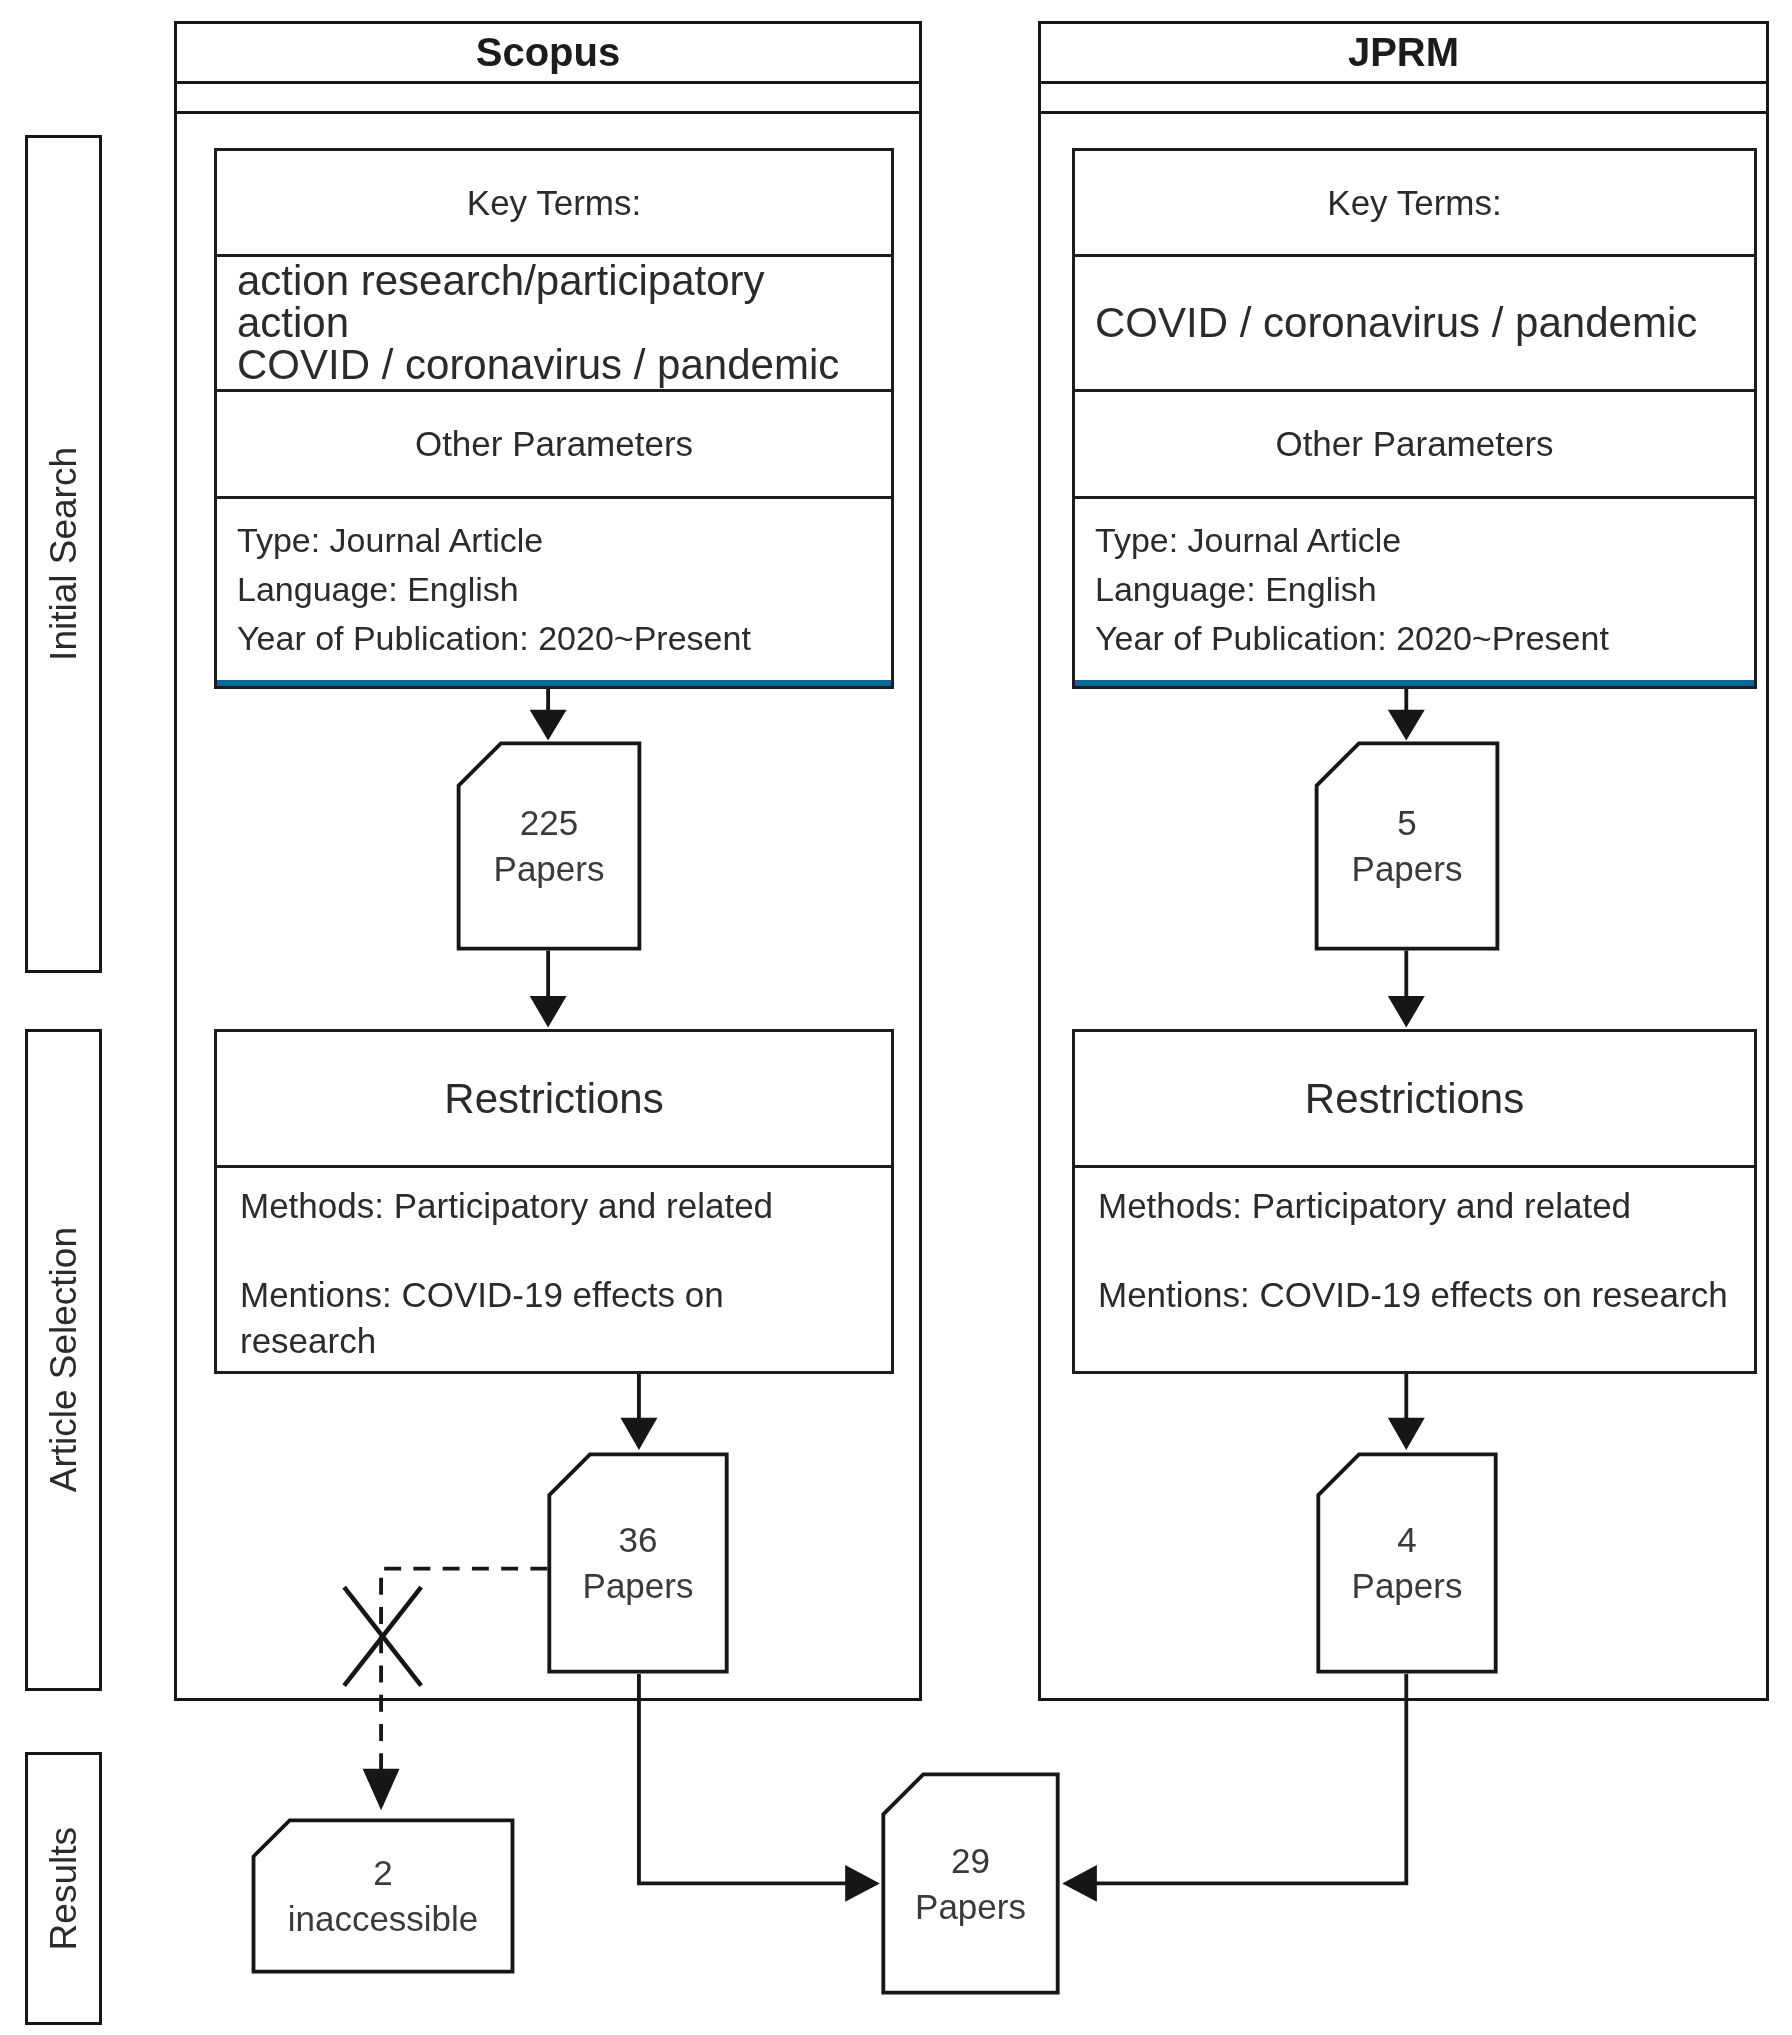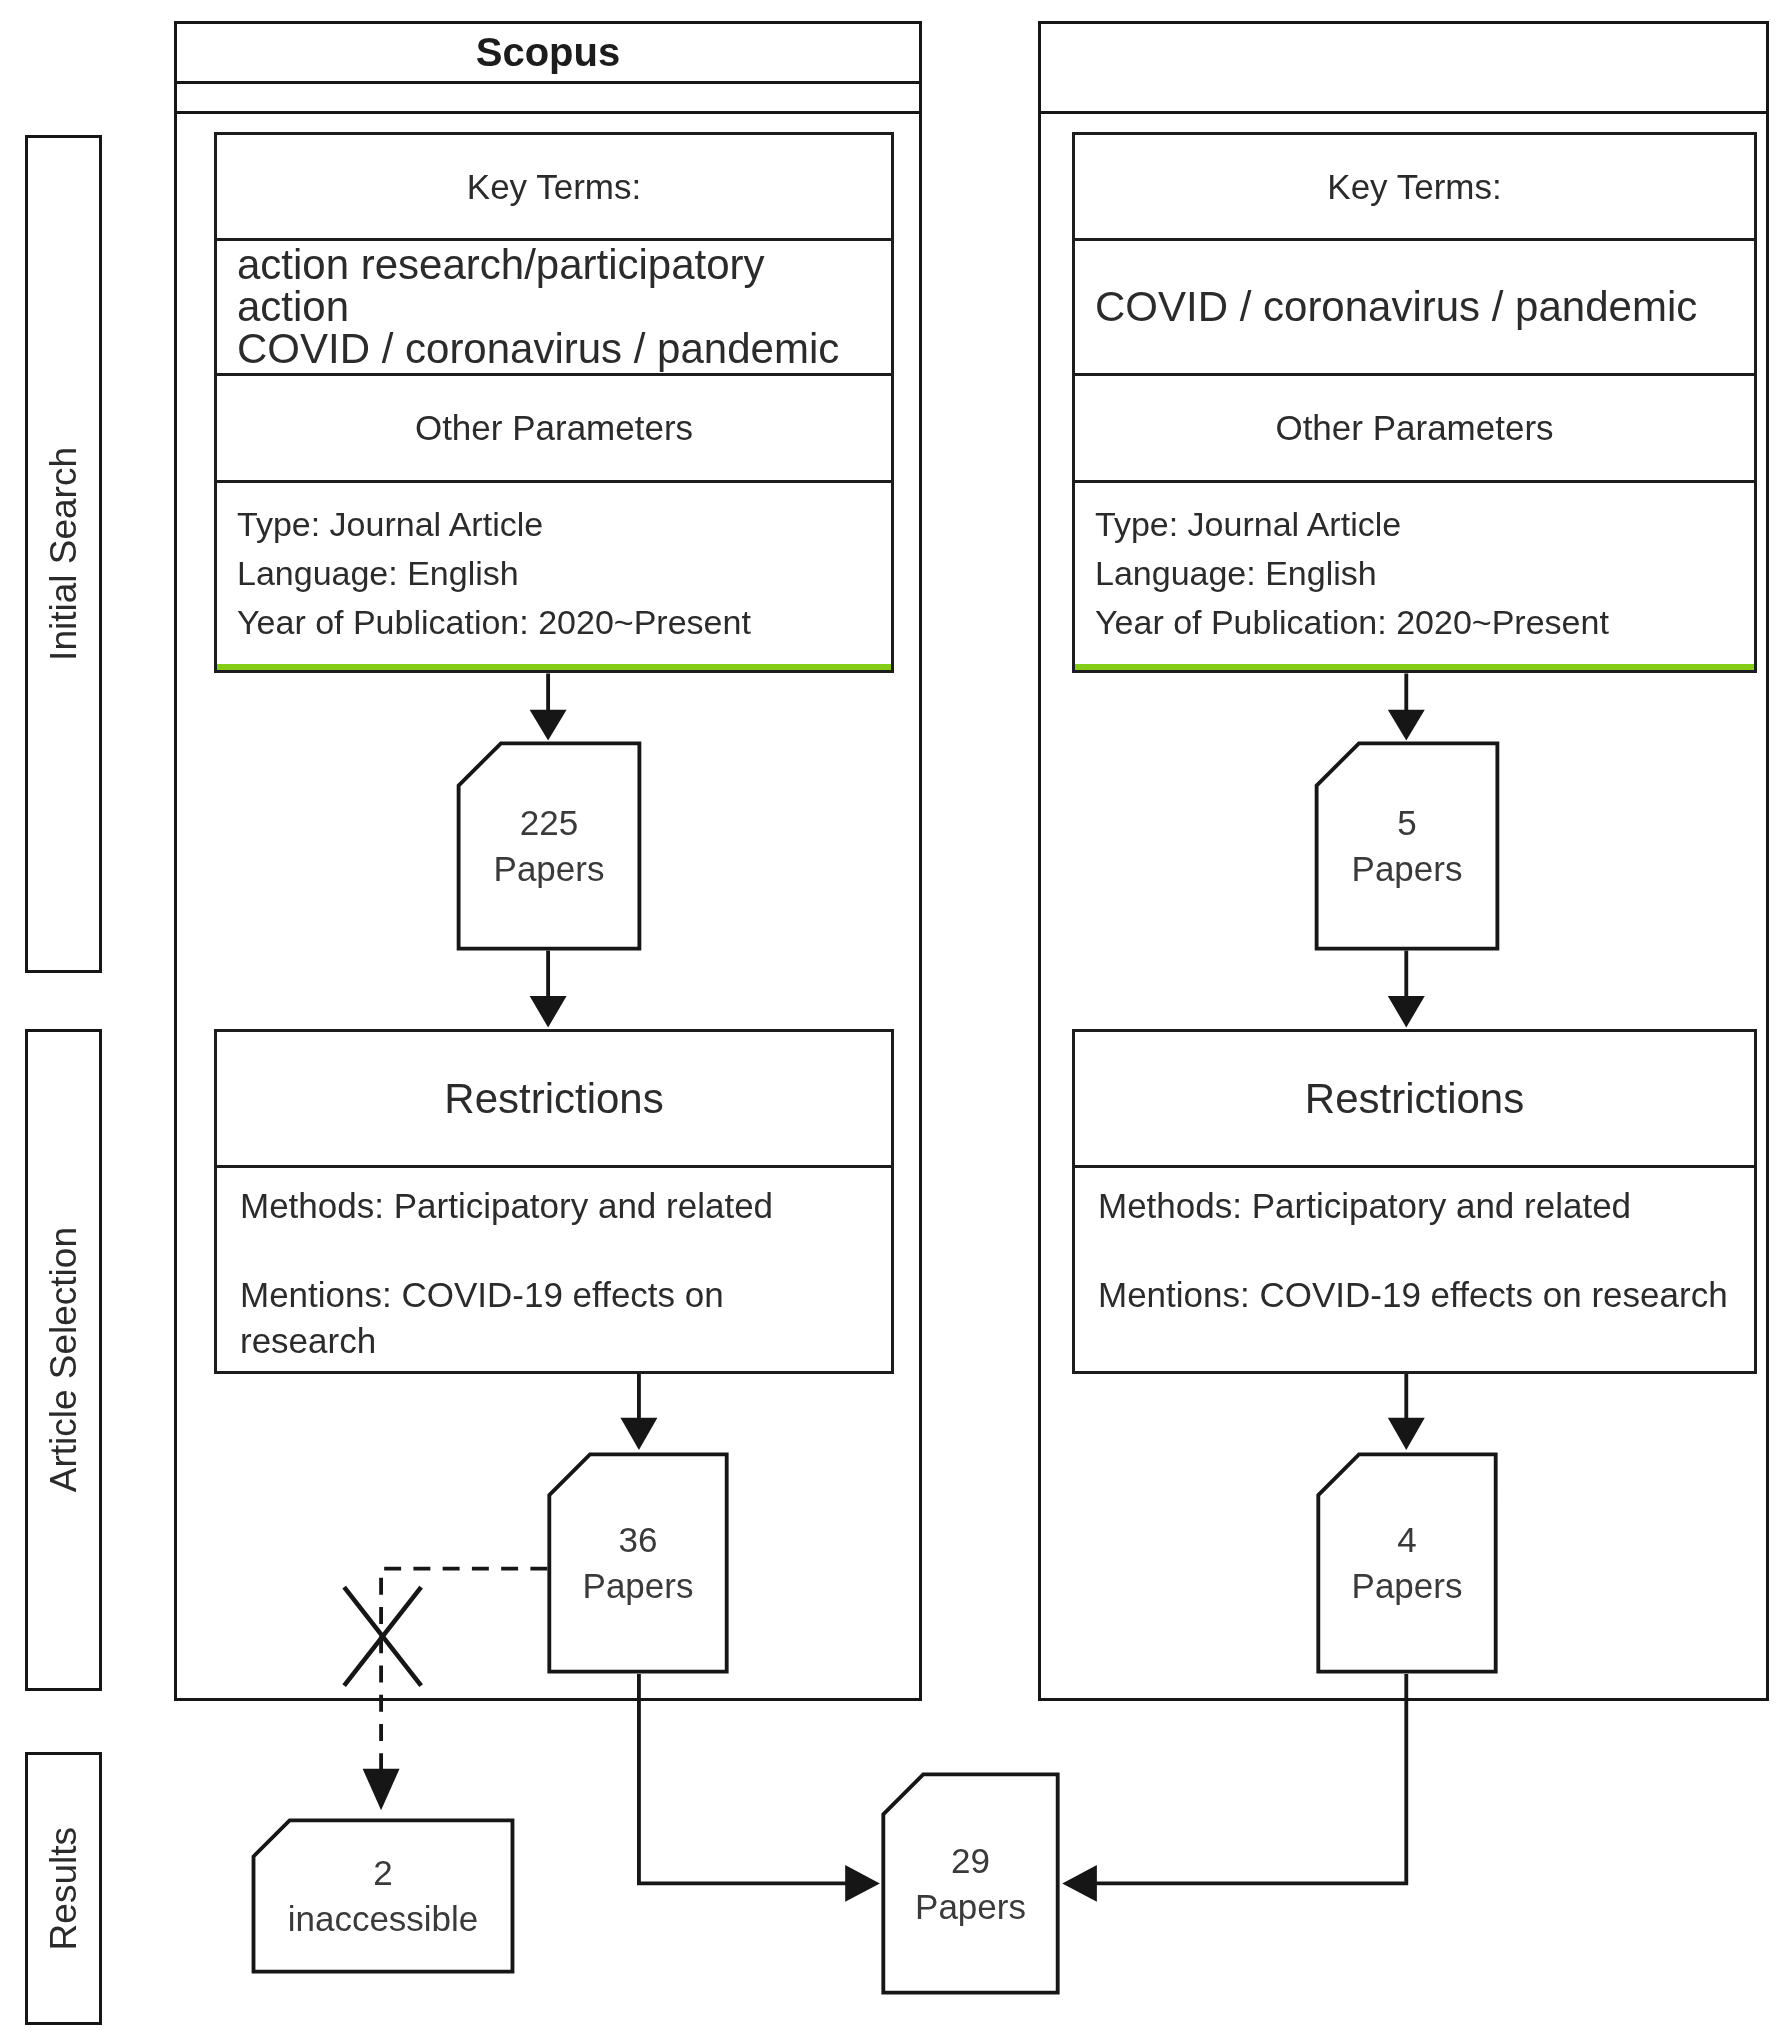--- a/index.html
+++ b/index.html
@@ -38,22 +38,22 @@
   #col-jprm{left:1038px;width:731px;}
   .column-title{
     height:60px;display:flex;align-items:center;justify-content:center;
     font-size:40px;font-weight:bold;color:#1c1c1c;
     border-bottom:3.8px solid #161616;
   }
   .title-underline{position:absolute;left:0;right:0;top:87px;height:3.1px;background:#161616;}
 
   
   .param-table{
-    position:absolute;top:132px;height:541px;
-    border:3.1px solid #1d1d1d;background:#84cc16;z-index:3;
+    position:absolute;top:148px;height:541px;
+    border:3.1px solid #1d1d1d;background:#0369a1;z-index:3;
   }
   #params-scopus{left:214px;width:680px;}
   #params-jprm{left:1072px;width:685px;}
   .cell-header{
     height:106px;display:flex;align-items:center;justify-content:center;
     font-size:35px;border-bottom:3.1px solid #1d1d1d;background:#ffffff;
   }
   .cell-header.h2{height:107px;}
   .cell-terms{
     height:135px;display:flex;flex-direction:column;justify-content:center;
@@ -162,20 +162,21 @@
   <div class="rail" id="rail-results">
     <span class="rail-label">Results</span>
   </div>
 
   <div class="column" id="col-scopus">
     <div class="column-title">Scopus</div>
     <div class="title-underline"></div>
   </div>
 
   <div class="column" id="col-jprm">
+    <div class="column-title">JPRM</div>
     <div class="title-underline"></div>
   </div>
 
   <div class="param-table" id="params-scopus">
     <div class="cell-header">Key Terms:</div>
     <div class="cell-terms">
       <div>action research/participatory action</div>
       <div>COVID / coronavirus / pandemic</div>
     </div>
     <div class="cell-header h2">Other Parameters</div>

